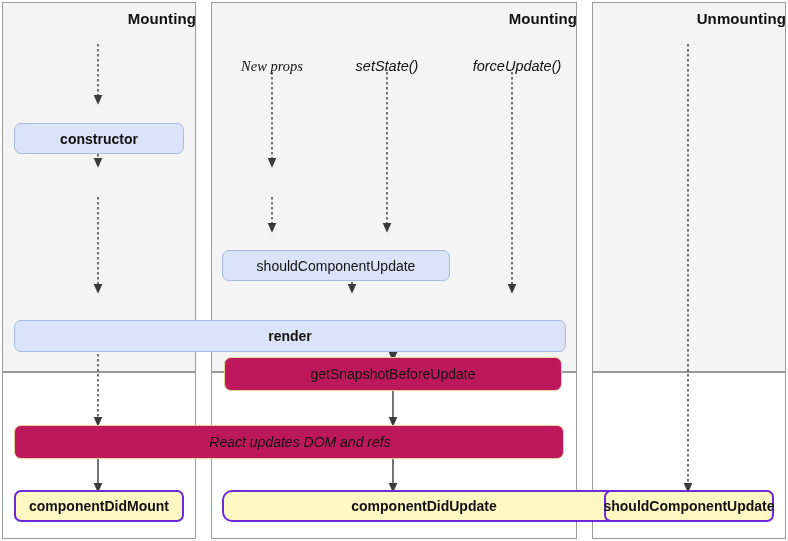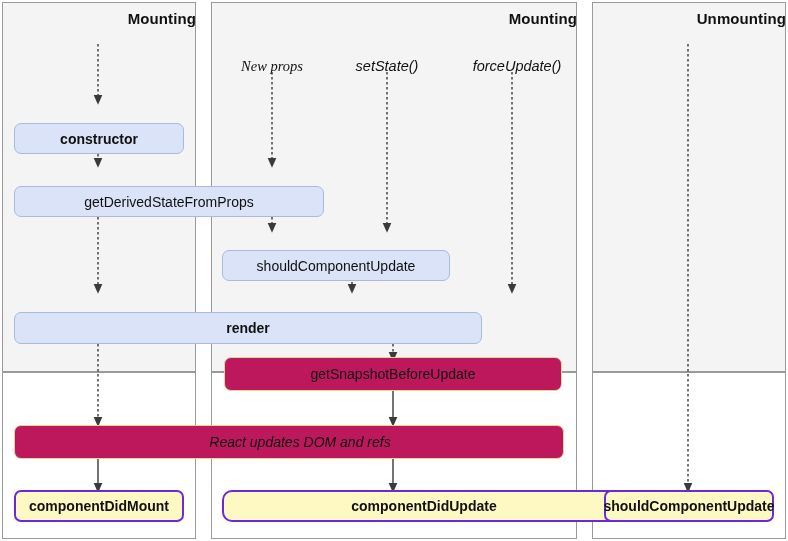--- a/index.html
+++ b/index.html
@@ -134,25 +134,24 @@
       <line x1="393" y1="459" x2="393" y2="488" stroke="#3a3a3a" stroke-width="1.4" marker-end="url(#ah)"></line>
 
       <line x1="688" y1="44" x2="688" y2="488" stroke="#3a3a3a" stroke-width="1.4" stroke-dasharray="2.5,2.5" marker-end="url(#ah)"></line>
     </svg>
   </div>
 
   <div class="xmark" style="left:350px; top:263px;">✖</div>
 
   <div class="node blue bold" style="left:14px; top:103px; width:170px; height:31px;">constructor</div>
 
-  <div class="node blue" style="left:14px; top:166px; width:310px; height:31px;">getDerivedStateFromProps</div>
 
   <div class="node blue" style="left:222px; top:230px; width:228px; height:31px;">shouldComponentUpdate</div>
 
-  <div class="node blue bold" style="left:14px; top:292px; width:468px; height:32px;text-align:center;">render</div>
+  <div class="node blue bold" style="left:14px; top:300px; width:552px; height:32px;text-align:center;">render</div>
 
   <div class="node yellow" style="left:224px; top:357px; width:338px; height:34px;">getSnapshotBeforeUpdate</div>
 
   <div class="node yellow italic" style="left:14px; top:425px; width:550px; height:34px;padding-left:28px;">React updates DOM and refs</div>
 
   <div class="node green bold" style="left:14px; top:490px; width:170px; height:32px;">componentDidMount</div>
 
   <div class="node green bold" style="left:222px; top:490px; width:404px; height:32px;border-radius:10px;">componentDidUpdate</div>
 
   <div class="node green bold" style="left:604px; top:490px; width:170px; height:32px;">shouldComponentUpdate</div>

